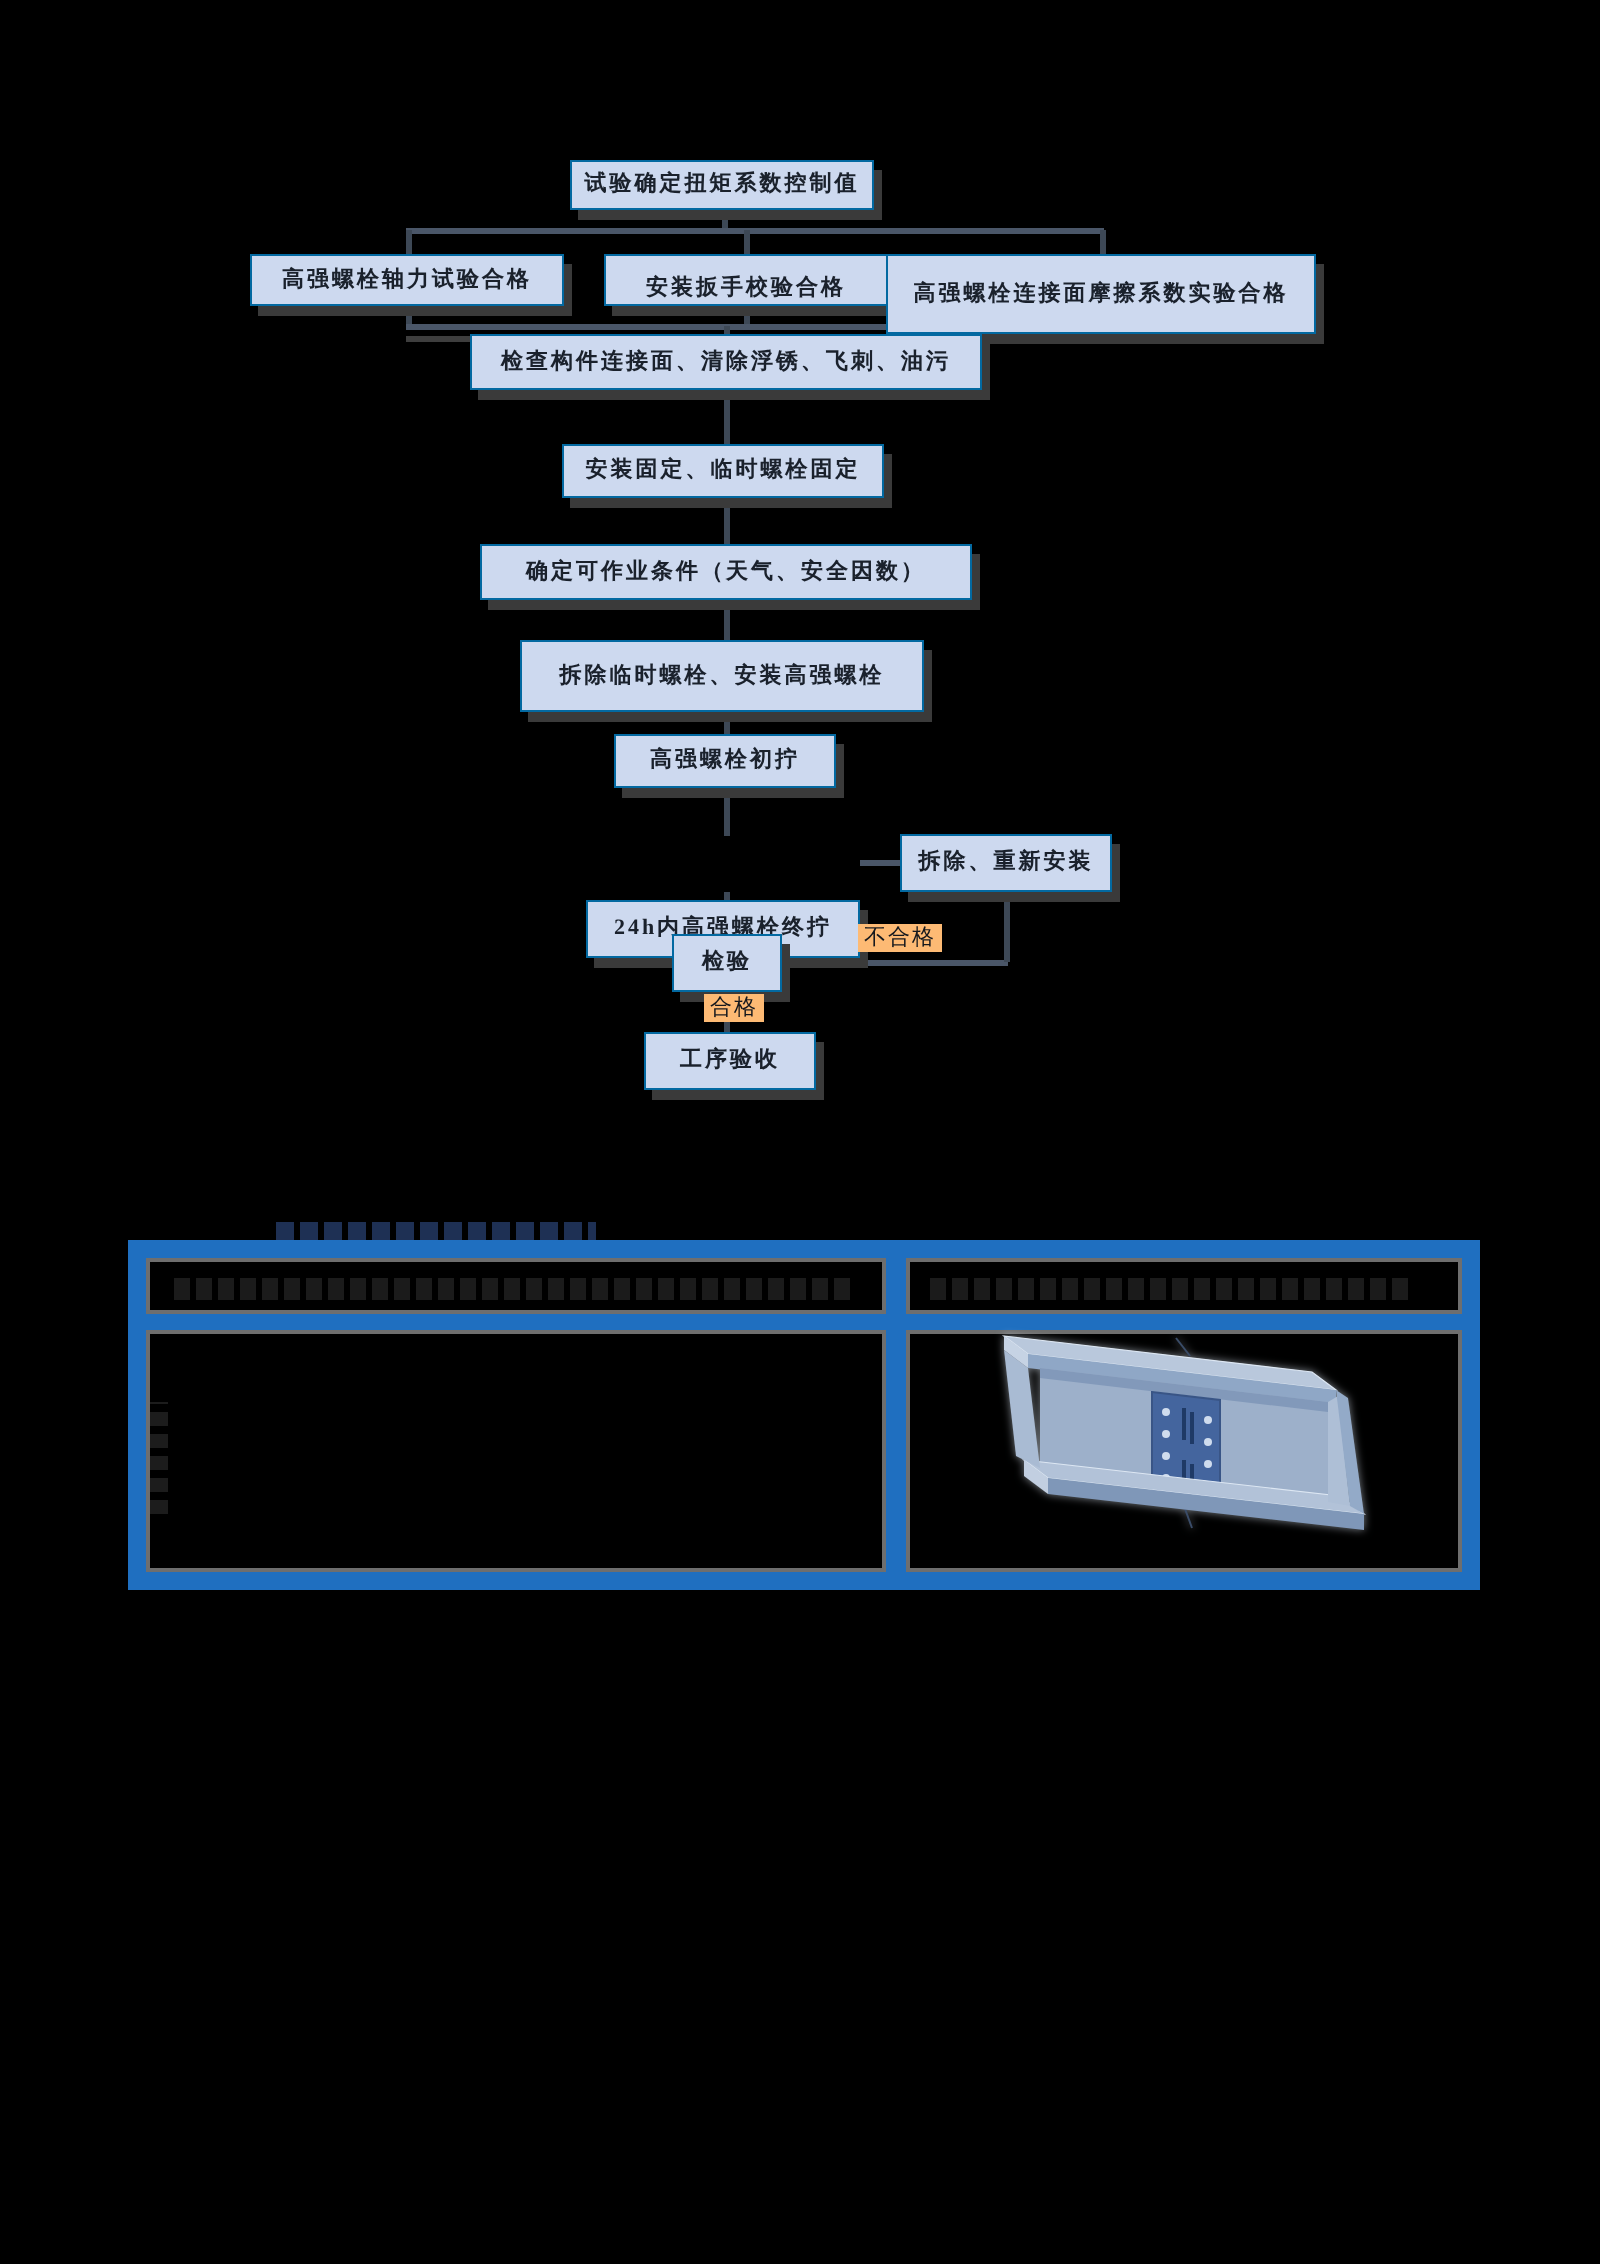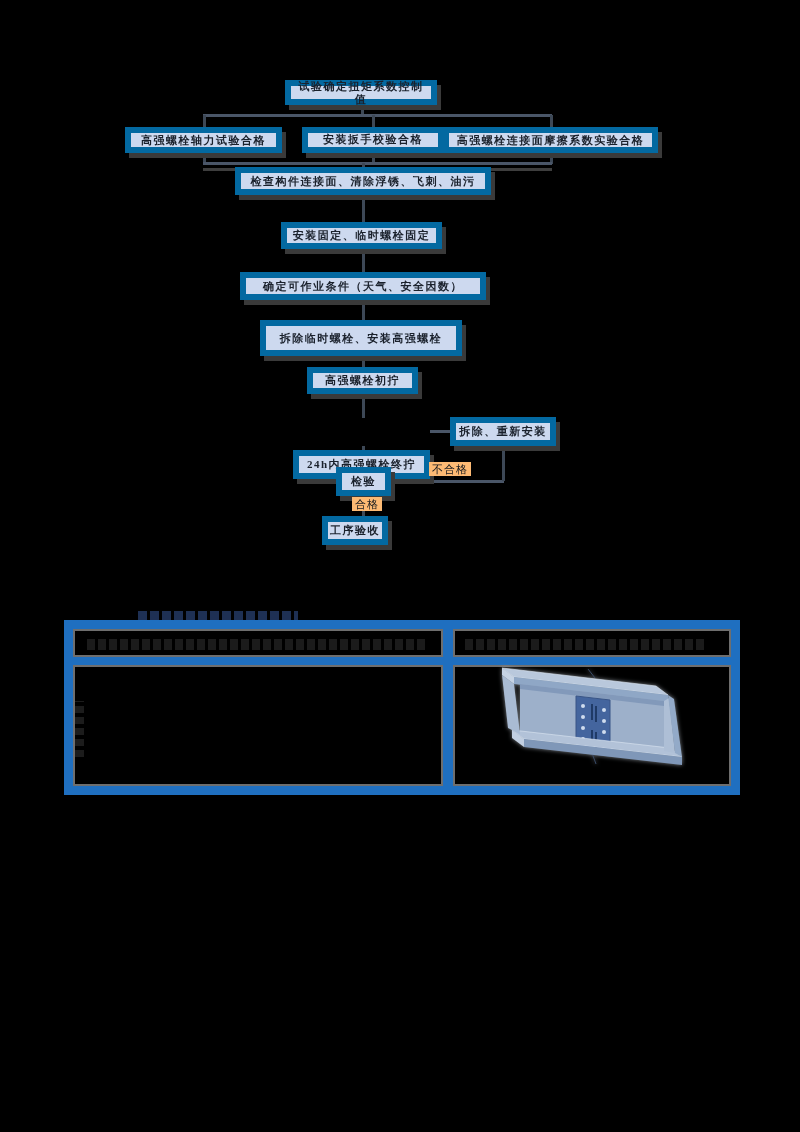--- a/index.html
+++ b/index.html
@@ -1,19 +1,19 @@
 <!DOCTYPE html>
 <html><head>
 <meta charset="utf-8">
 <style>
   html,body{margin:0;padding:0;background:#000;}
   #stage{position:relative;width:800px;height:1132px;background:#000;overflow:hidden;
          font-family:"Liberation Serif","DejaVu Serif",serif;}
   
-  .node{position:absolute;background:#cdd9ef;border:6px solid #0369a1;
+  .node{position:absolute;background:#cdd9ef;border:1px solid #0369a1;
         box-shadow:4px 5px 0 #3a3a3a;display:flex;align-items:center;justify-content:center;
         font-size:11px;font-weight:600;color:#1a212c;letter-spacing:1.5px;text-align:center;
         box-sizing:border-box;padding:2px;line-height:1.1;}
   
   .vline{position:absolute;width:3px;background:#3d4856;}
   .hline{position:absolute;height:3px;background:#4a5668;}
   .hline.shadowed{box-shadow:0 6px 0 #3e3e3e;}
   
   .elabel{position:absolute;background:#fdba74;color:#15181d;font-size:11px;
           padding:1px 3px;letter-spacing:1px;z-index:5;line-height:1.1;}
@@ -63,21 +63,21 @@
 
     <div class="node" style="left:285px;top:80px;width:152px;height:25px;">
         <span>试验确定扭矩系数控制值</span>
       </div>
     <div class="node" style="left:125px;top:127px;width:157px;height:26px;">
         <span>高强螺栓轴力试验合格</span>
       </div>
     <div class="node" style="left:302px;top:127px;width:142px;height:26px;align-items:flex-end;">
         <span>安装扳手校验合格</span>
       </div>
-    <div class="node" style="left:443px;top:127px;width:215px;height:26px;">
+    <div class="node" style="left:443px;top:127px;width:215px;height:40px;">
         <span>高强螺栓连接面摩擦系数实验合格</span>
       </div>
     <div class="node" style="left:235px;top:167px;width:256px;height:28px;">
         <span>检查构件连接面、清除浮锈、飞刺、油污</span>
       </div>
     <div class="node" style="left:281px;top:222px;width:161px;height:27px;">
         <span>安装固定、临时螺栓固定</span>
       </div>
     <div class="node" style="left:240px;top:272px;width:246px;height:28px;font-family:Liberation Serif, serif;">
         <span>确定可作业条件（天气、安全因数）</span>
@@ -90,21 +90,21 @@
       </div>
     <div class="node" style="left:293px;top:417px;width:137px;height:29px;margin-top:33px;">
         <span>24h内高强螺栓终拧</span>
       </div>
     <div class="node" style="left:450px;top:417px;width:106px;height:29px;">
         <span>拆除、重新安装</span>
       </div>
     <div class="node" style="left:336px;top:467px;width:55px;height:29px;">
         <span>检验</span>
       </div>
-    <div class="node" style="left:322px;top:516px;width:66px;height:29px;">
+    <div class="node" style="left:322px;top:516px;width:86px;height:29px;">
         <span>工序验收</span>
       </div>
 
     <div class="elabel" style="left:429px;top:462px;">不合格</div>
     <div class="elabel" style="left:352px;top:497px;">合格</div>
   </div>
 
   <div class="smudge navy" style="left:138px;top:611px;width:160px;"></div>
 
   <div class="tbl">

